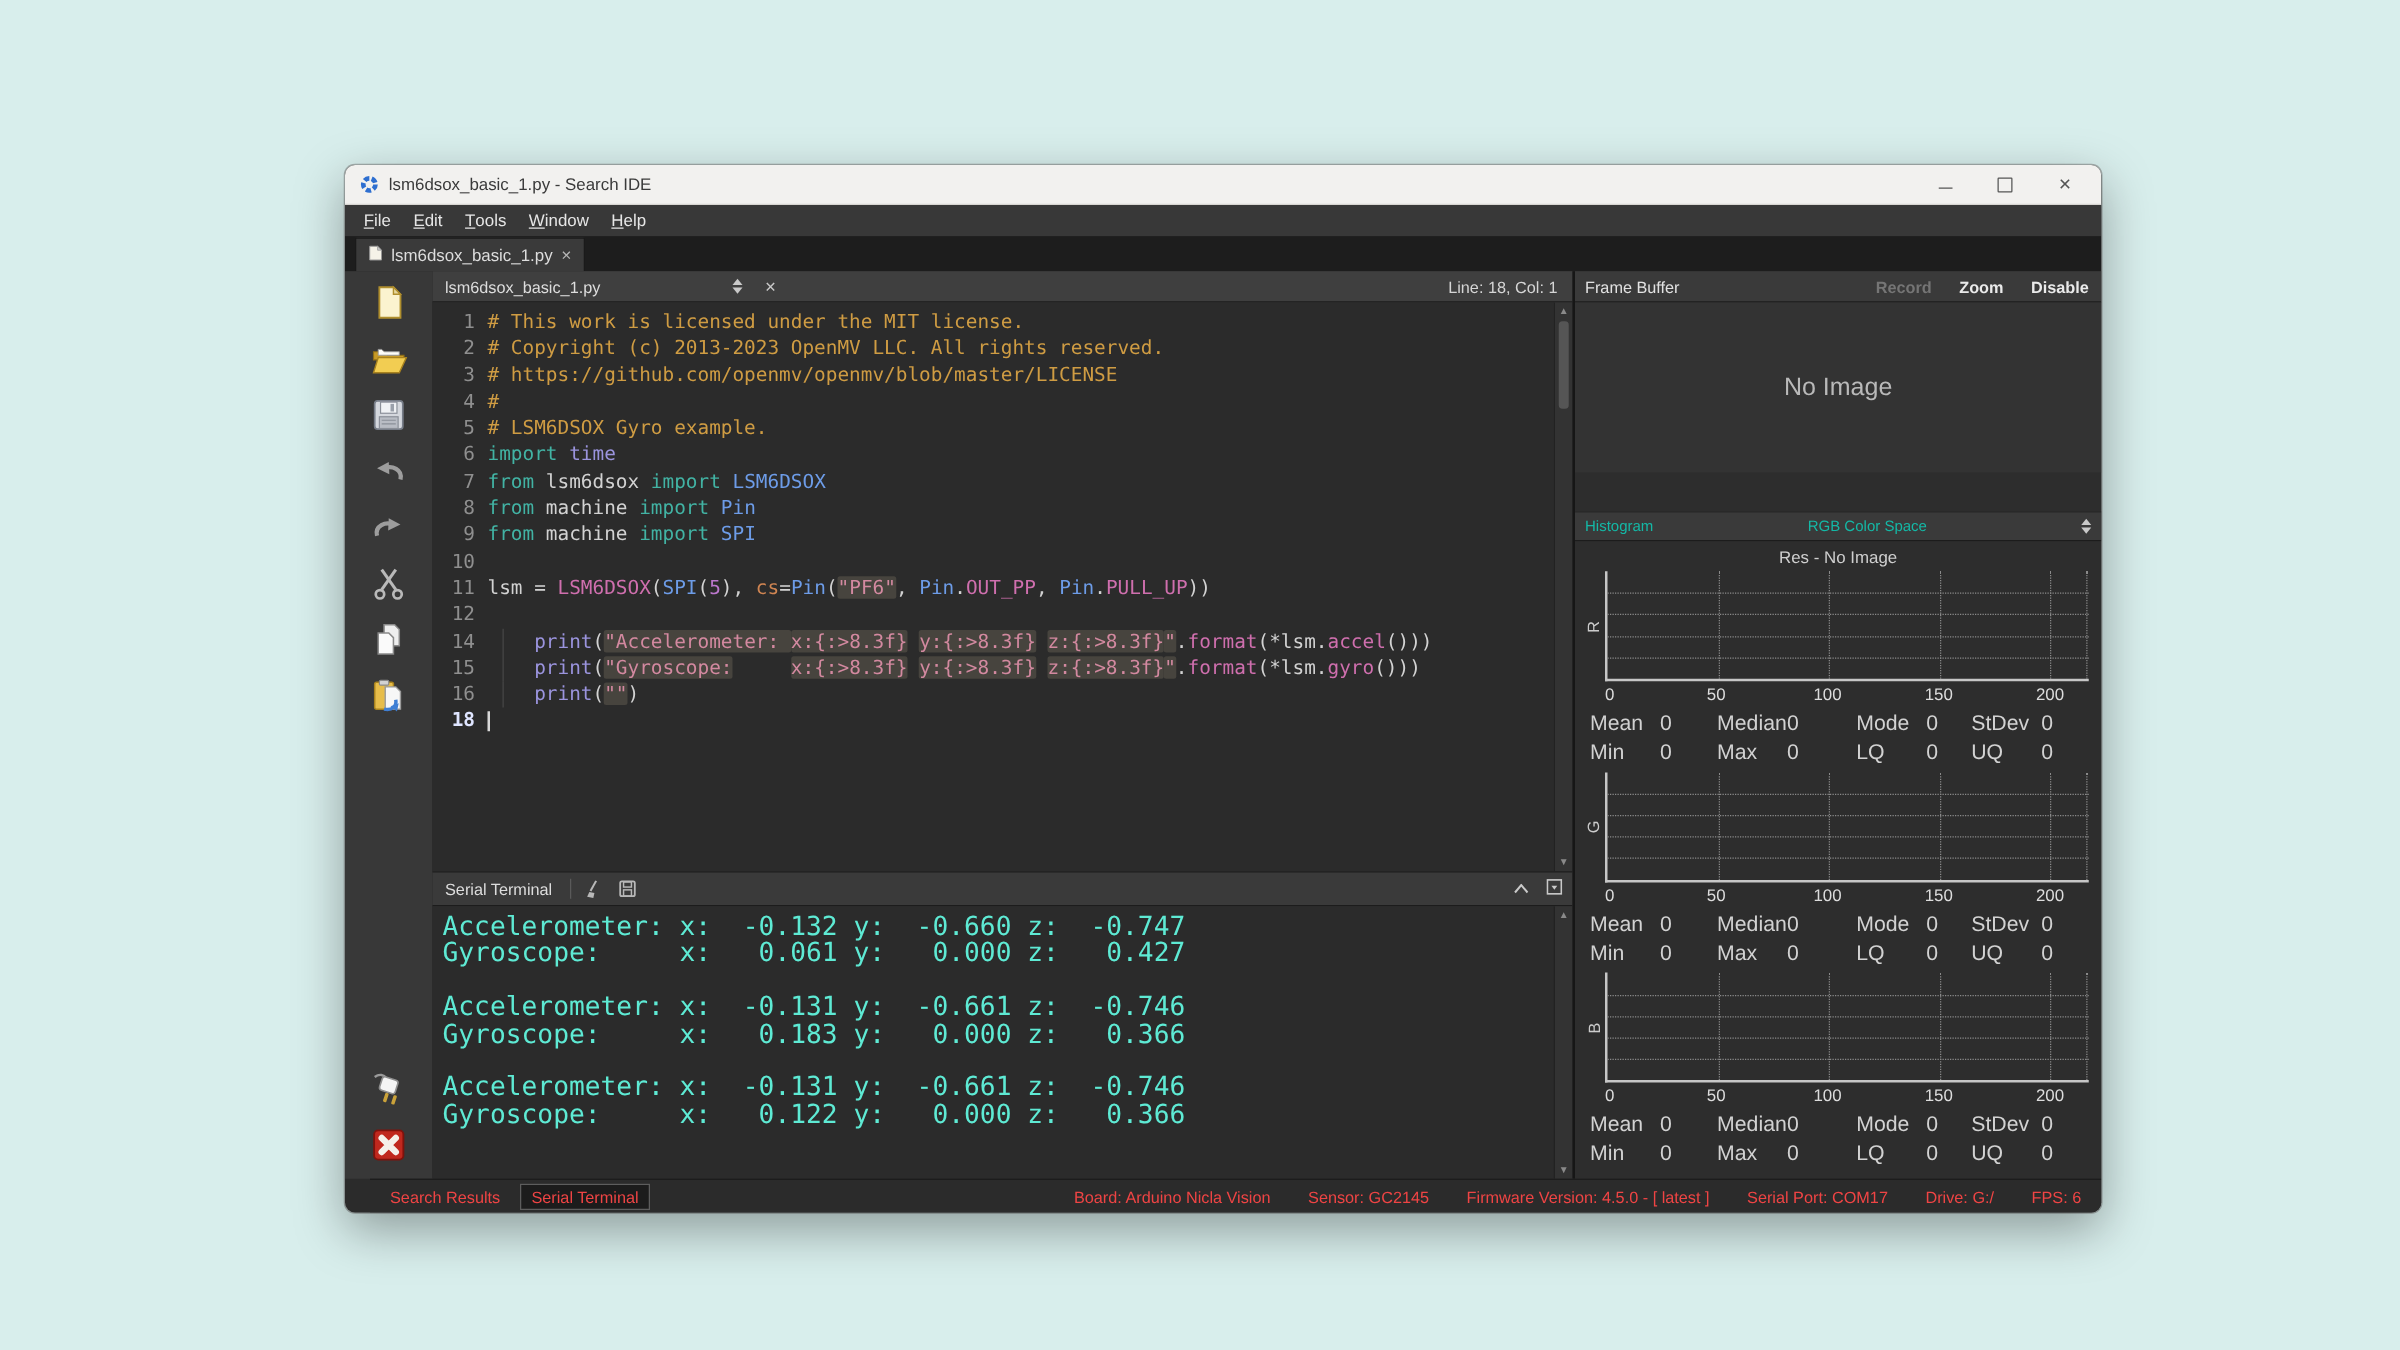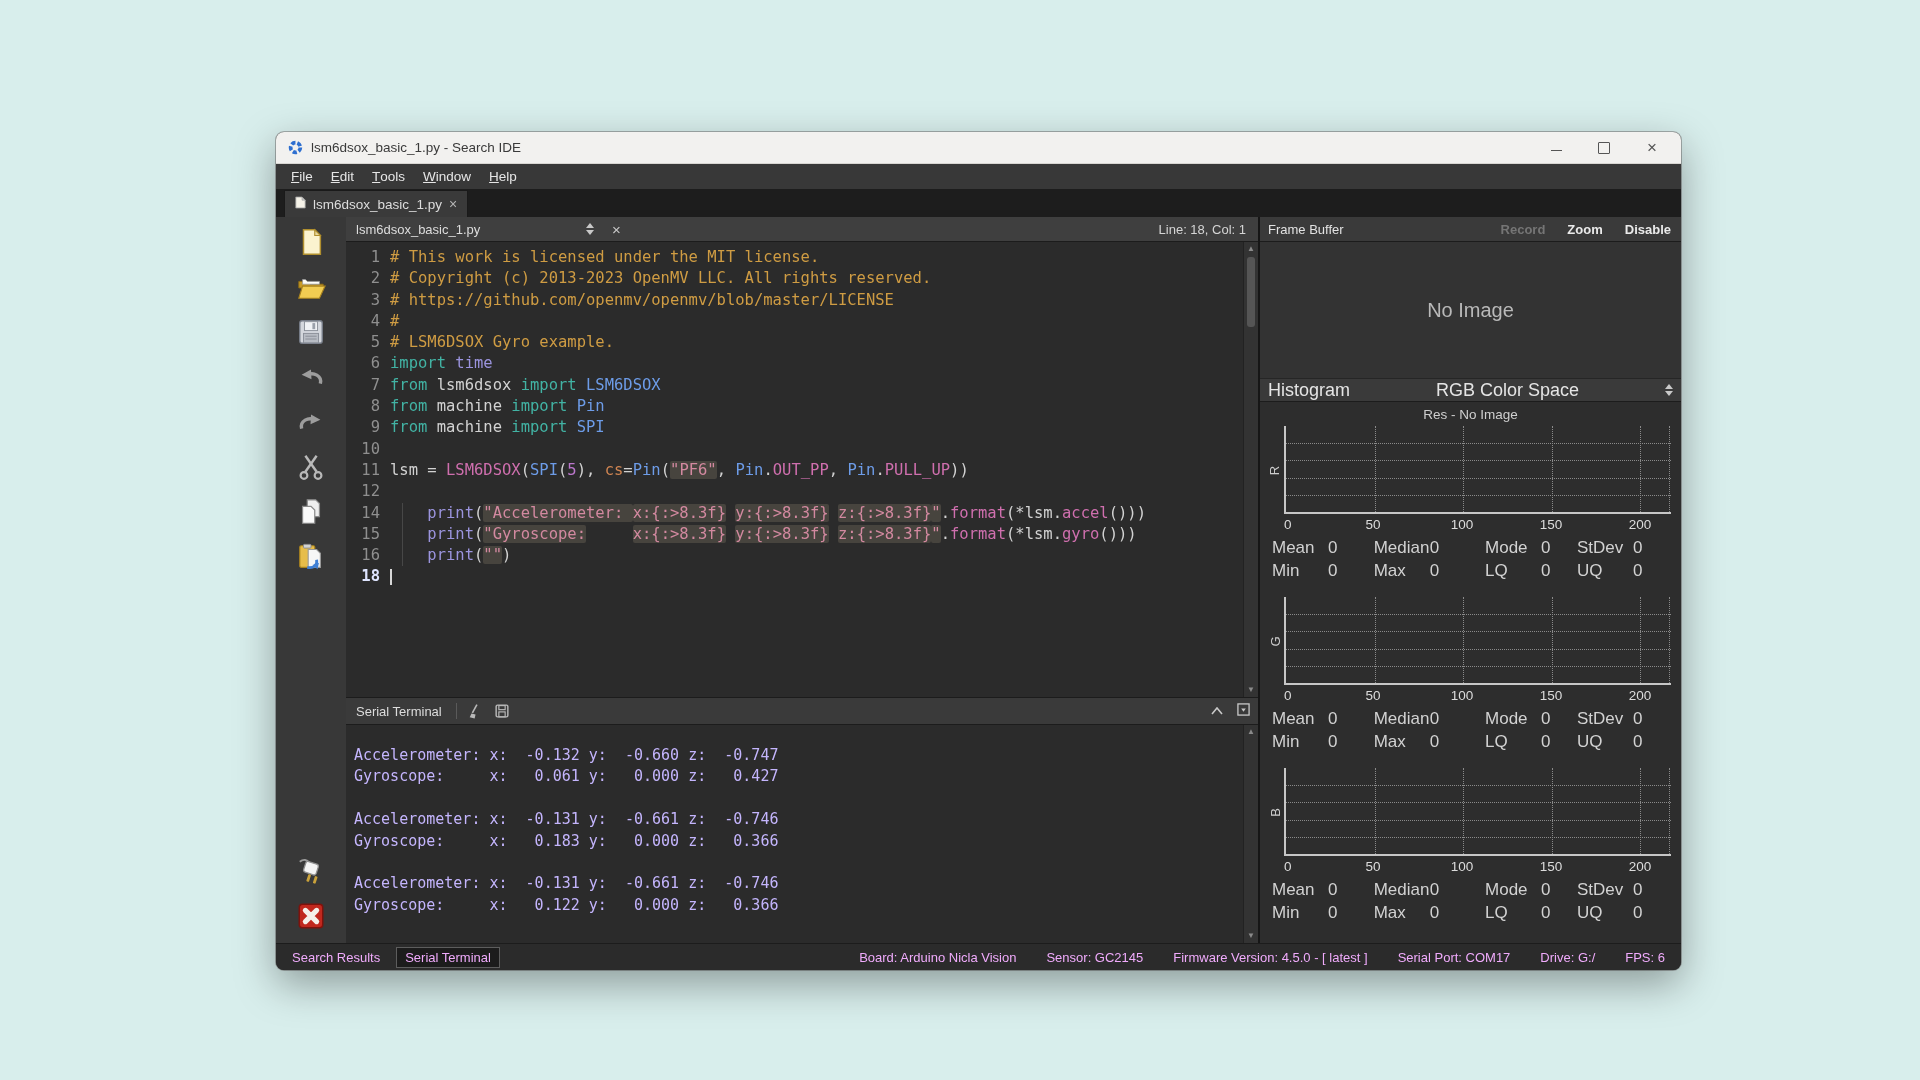--- a/index.html
+++ b/index.html
@@ -53,51 +53,51 @@
   .thumb{width:8px;height:70px;background:#555;border-radius:3px;margin-top:3px;}
   .vspacer{flex:1;}
   
   .serial-header{height:26px;background:#3a3a3a;border-top:1px solid #1c1c1c;border-bottom:1px solid #1c1c1c;display:flex;align-items:center;font-size:13px;color:#ddd;flex:none;}
   .sh-title{padding:0 14px 0 10px;}
   .sh-sep{height:16px;border-left:1px solid #5a5a5a;margin-right:10px;}
   .sh-icon{width:18px;height:18px;margin-right:8px;}
   .sh-right{margin-left:auto;display:flex;align-items:center;gap:14px;padding-right:8px;}
   .chev{color:#c9c9c9;font-size:12px;}
   .serial-wrap{height:218px;display:flex;flex:none;min-height:0;}
-  .serial-area{flex:1;background:#2b2b2b;padding:20px 0 0 8px;font-family:"DejaVu Sans Mono",monospace;font-size:15px;line-height:21.4px;color:#c4b5fd;white-space:pre;overflow:hidden;}
+  .serial-area{flex:1;background:#2b2b2b;padding:6px 0 0 8px;font-family:"DejaVu Sans Mono",monospace;font-size:21px;line-height:21.4px;color:#5eead4;white-space:pre;overflow:hidden;}
   
   .rightpanel{width:421px;flex:none;background:#2d2d2d;border-left:2px solid #161616;display:flex;flex-direction:column;}
   .fb-header{height:24px;background:#3a3a3a;display:flex;align-items:center;font-size:13px;border-bottom:1px solid #1c1c1c;flex:none;}
   .fb-title{color:#e2e2e2;padding-left:8px;}
   .fb-actions{margin-left:auto;display:flex;gap:22px;padding-right:10px;font-weight:bold;}
   .fb-record{color:#757575;}
   .fb-zoom,.fb-disable{color:#eaeaea;}
   .fb-view{height:136px;background:#333333;display:flex;align-items:center;justify-content:center;flex:none;}
   .fb-placeholder{color:#b9b9b9;font-size:20px;}
-  .hist-header{height:22px;background:#3a3a3a;display:flex;align-items:center;font-size:18px;color:#e5e5e5;border-top:1px solid #262626;border-bottom:1px solid #1c1c1c;flex:none;}
+  .hist-header{height:22px;background:#3a3a3a;display:flex;align-items:center;font-size:12px;color:#14b8a6;border-top:1px solid #262626;border-bottom:1px solid #1c1c1c;flex:none;margin-top:31px;}
   .hh-title{padding-left:8px;}
   .hh-space{flex:1;text-align:center;}
   .hh-spin{padding-right:8px;}
   .hist-res{height:24px;display:flex;align-items:center;justify-content:center;color:#cfcfcf;font-size:13.5px;flex:none;}
   .channels{flex:1;display:flex;flex-direction:column;padding:0 10px 4px 6px;}
   .channel{flex:1;display:flex;flex-direction:column;}
   .plot-row{display:flex;height:88px;}
   .plot-label{width:18px;display:flex;align-items:center;justify-content:center;color:#cccccc;font-size:13px;}
   .plot-label span{transform:rotate(-90deg);display:block;}
   .plot{flex:1;position:relative;border-left:2px solid #c6c6c6;border-bottom:2px solid #c6c6c6;}
   .hline{position:absolute;left:0;right:0;border-top:1px dotted #8a8a8a;}
   .vline{position:absolute;top:0;bottom:0;border-left:1px dotted #8a8a8a;}
   .ticks{height:22px;position:relative;margin-left:18px;color:#dcdcdc;font-size:13.5px;}
   .tick{position:absolute;top:3px;transform:translateX(-50%);}
   .tick.first{transform:none;}
   .stats{display:grid;grid-template-columns:1.05fr 1.15fr 0.95fr 0.95fr;padding:1px 2px 0 6px;color:#d2d2d2;font-size:17px;}
   .stat-cell{display:flex;height:22px;align-items:center;}
   .stat-label{width:56px;flex:none;}
   
-  .statusbar{height:26px;background:#2b2b2b;border-top:1px solid #1c1c1c;display:flex;align-items:center;font-size:13px;color:#f0abfc;flex:none;}
+  .statusbar{height:26px;background:#2b2b2b;border-top:1px solid #1c1c1c;display:flex;align-items:center;font-size:13px;color:#ef4444;flex:none;margin-left:20px;}
   .status-tab{margin-left:8px;padding:2px 8px;}
   .status-tab.active{background:#1c1c1c;border:1px solid #5d5d5d;}
   .status-fields{margin-left:auto;display:flex;gap:30px;padding-right:16px;}
 </style>
 </head>
 <body>
 
 <div class="window">
 
   <div class="titlebar">

